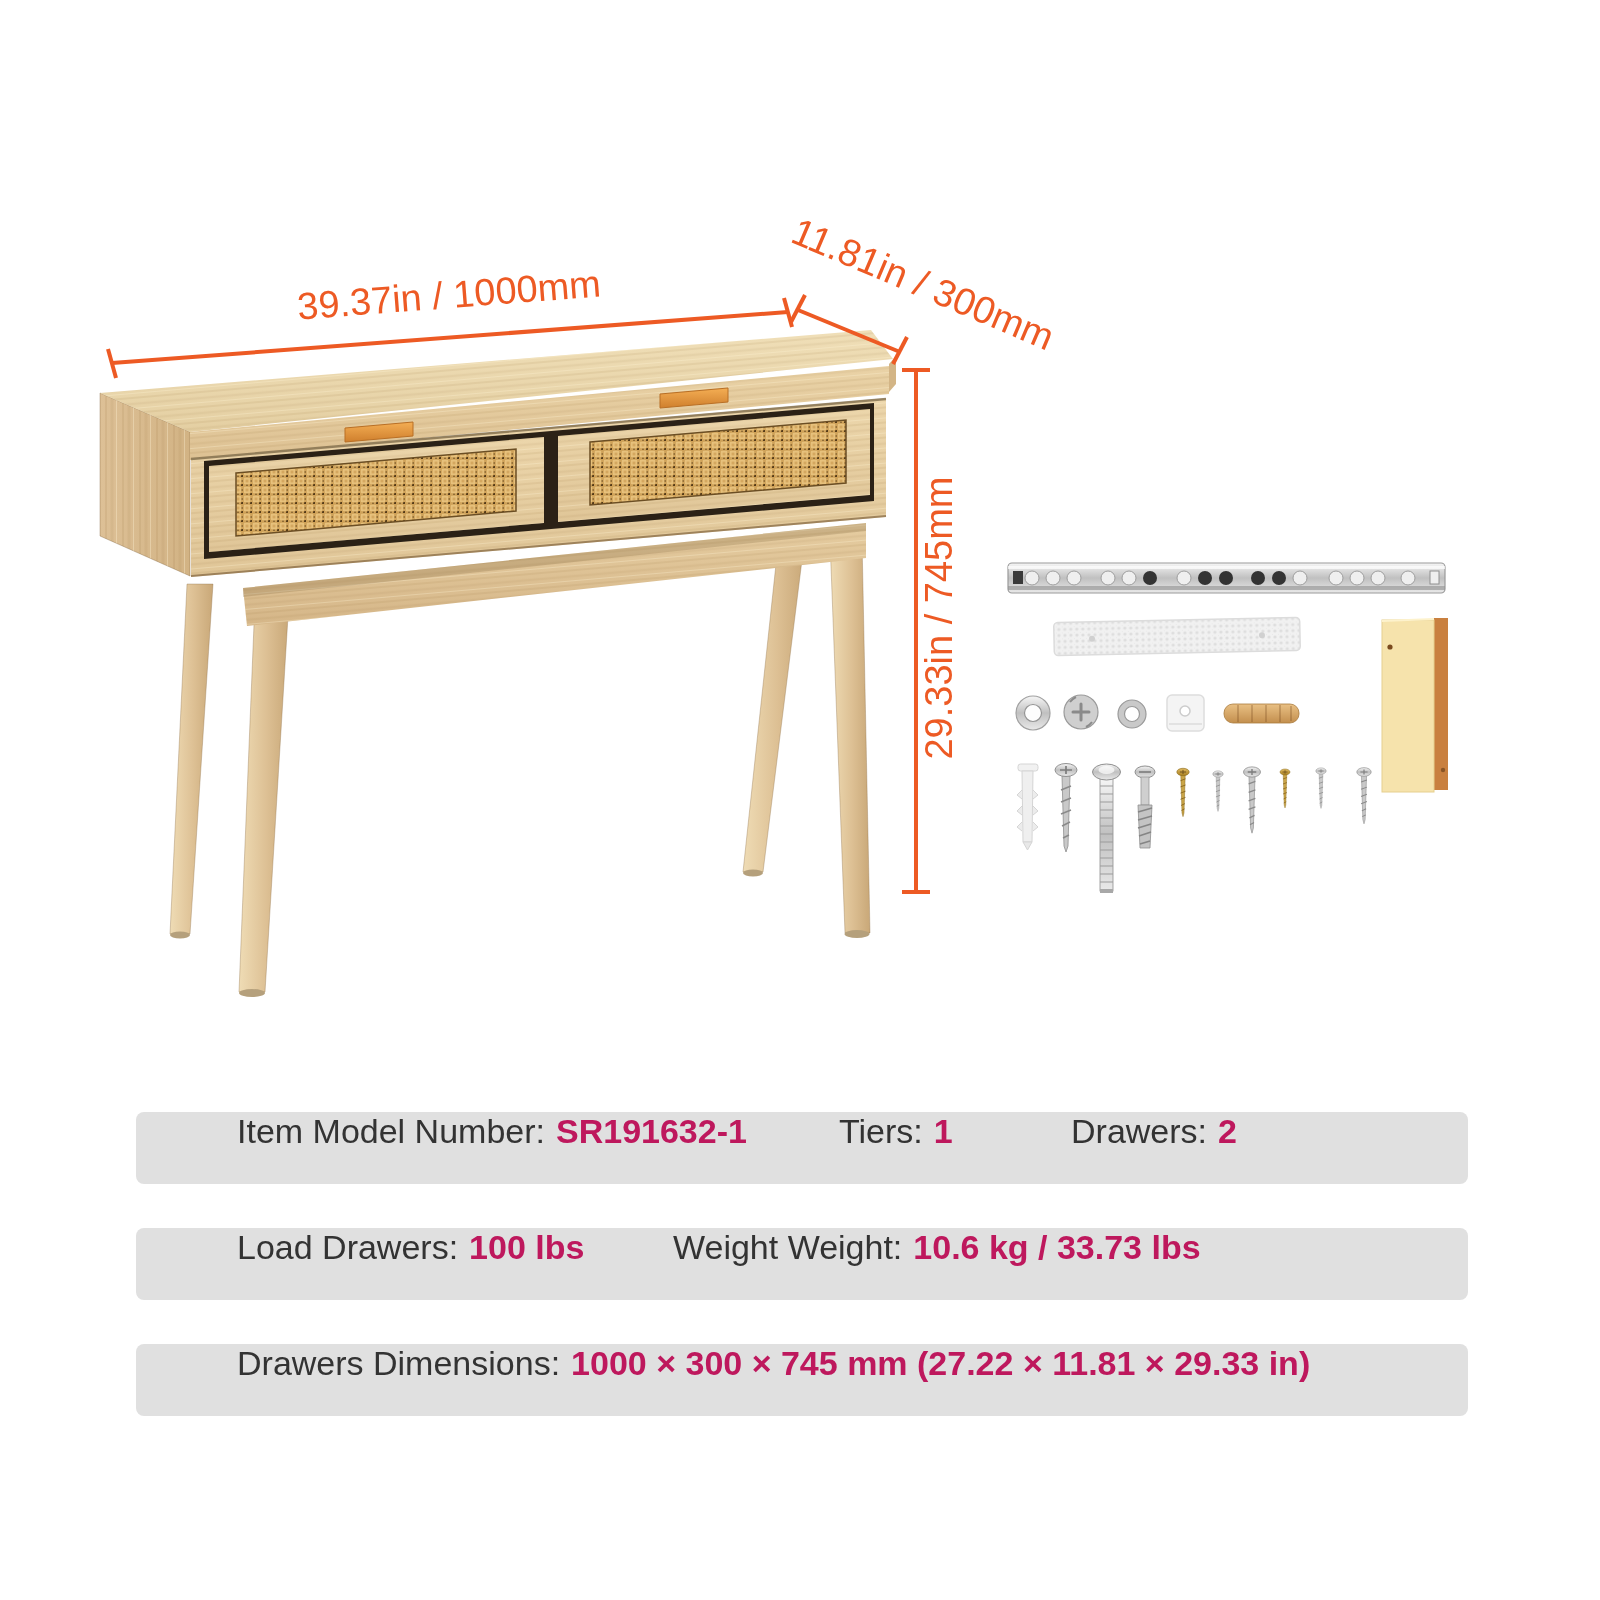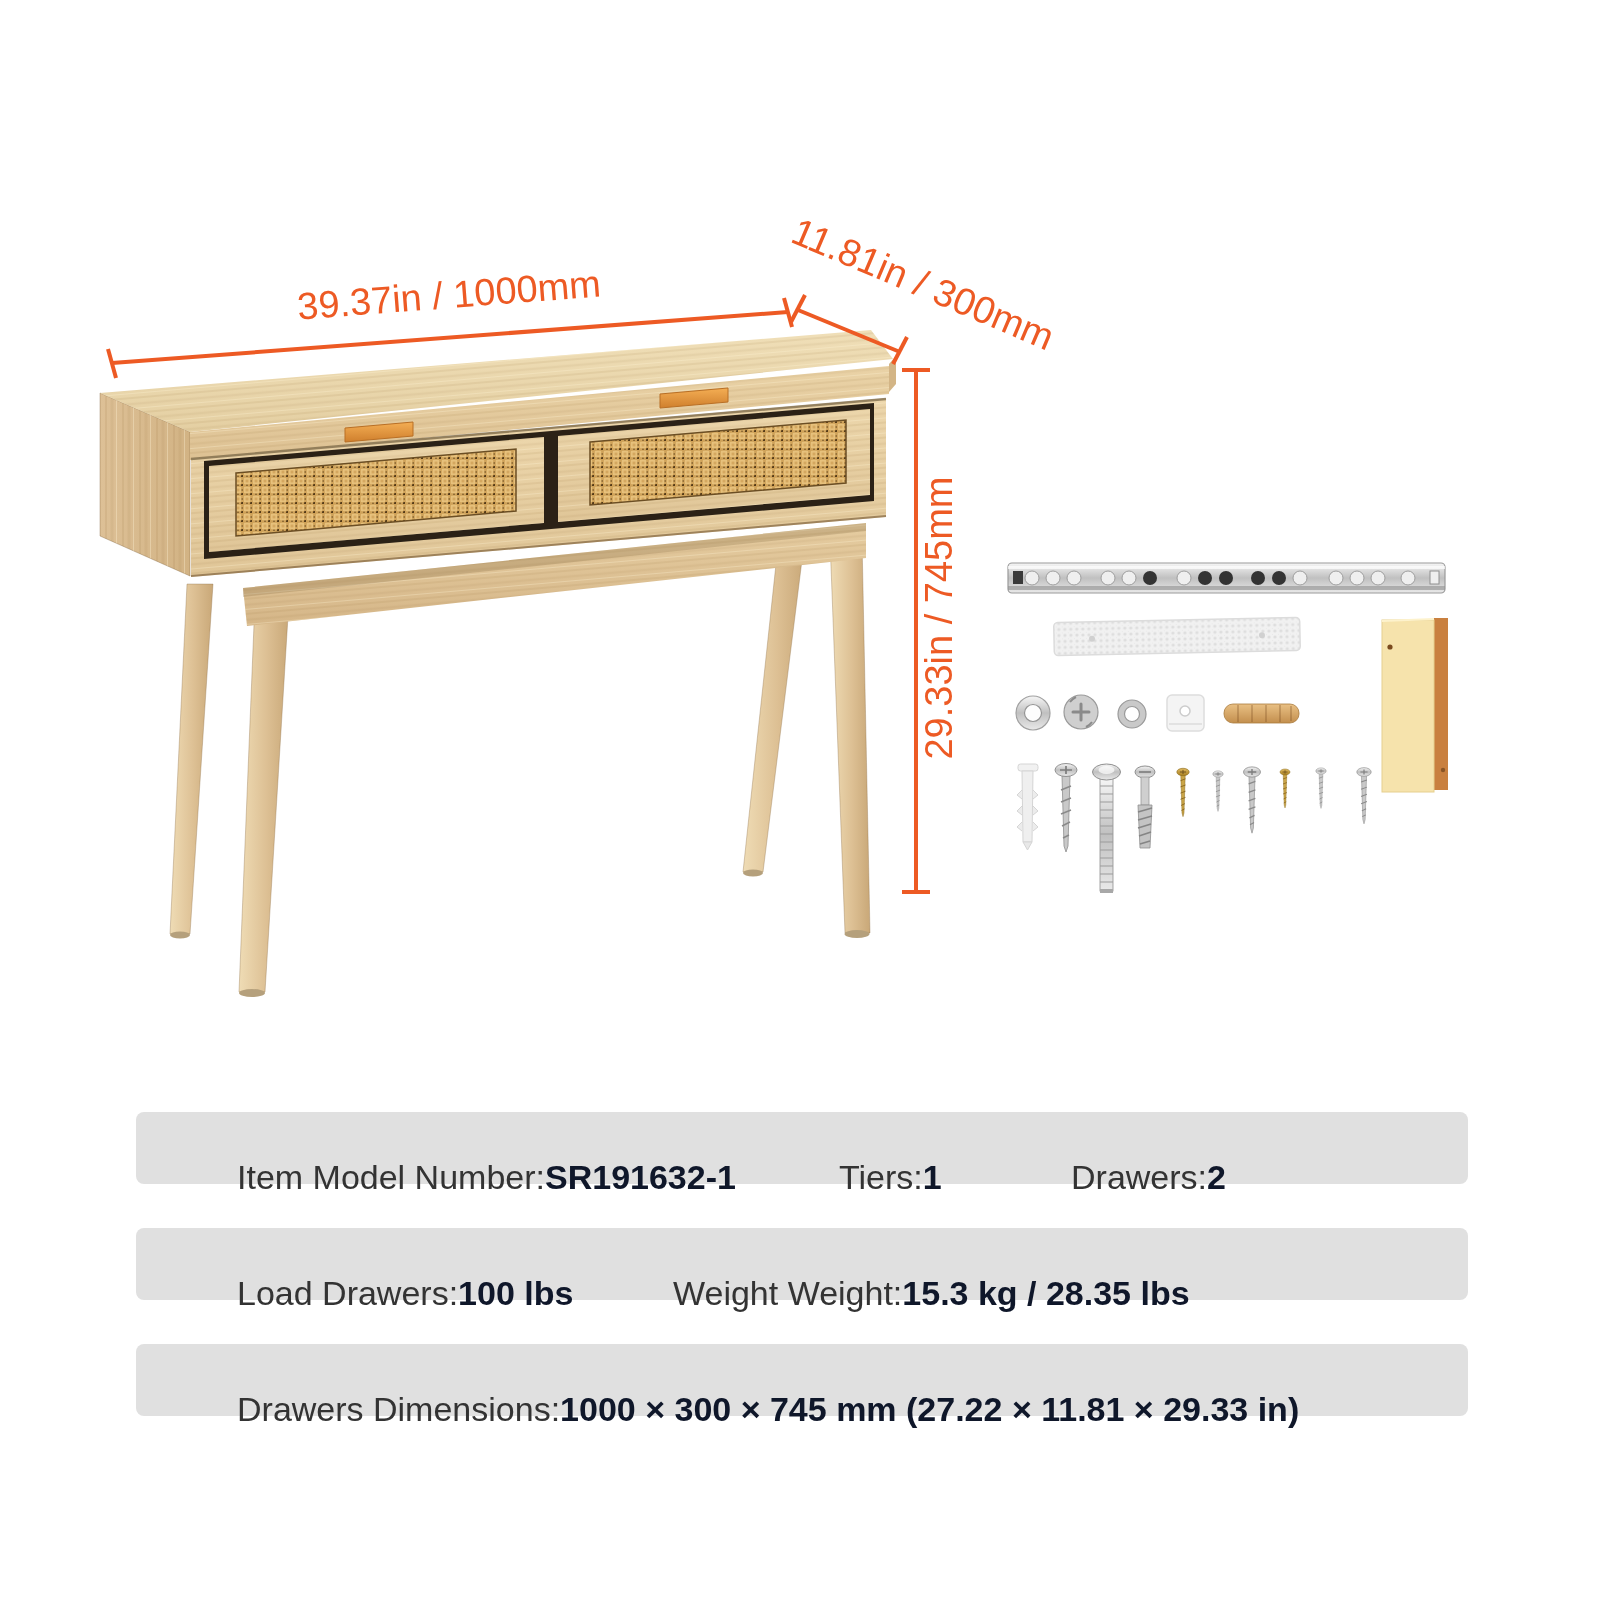--- a/index.html
+++ b/index.html
@@ -2,23 +2,23 @@
 <html><head>
 <meta charset="utf-8">
 <style>
   html,body{margin:0;padding:0;background:#ffffff;}
   .canvas{position:relative;width:1600px;height:1600px;background:#ffffff;
           font-family:"Liberation Sans",sans-serif;overflow:hidden;}
   svg.scene{position:absolute;left:0;top:0;width:1600px;height:1600px;}
   .dim-text{font-family:"Liberation Sans",sans-serif;font-size:38px;fill:#ED5A24;}
   .spec-bar{position:absolute;left:136px;width:1332px;height:72px;
             background:#E0E0E0;border-radius:8px;}
-  .pair{position:absolute;top:13px;height:100%;display:flex;align-items:flex-end;
-        font-size:34px;color:#333333;white-space:nowrap;}
-  .pair .v{font-weight:bold;color:#0f172a;}
+  .pair{position:absolute;top:0;height:100%;display:flex;align-items:flex-start;
+        gap:11px;font-size:34px;color:#333333;white-space:nowrap;}
+  .pair .v{font-weight:bold;color:#be185d;}
 </style>
 </head>
 <body>
 
 <div class="canvas">
 
 <svg class="scene" viewBox="0 0 1600 1600">
   <defs>
     <linearGradient id="gTop" x1="0" y1="0" x2="0" y2="1">
       <stop offset="0" stop-color="#f0dfb8"></stop>
@@ -313,21 +313,21 @@
   </div>
 </div>
 
 <div class="spec-bar" style="top:1228px">
   <div class="pair" style="left:101px">
     <span class="l">Load Drawers:</span>
     <span class="v">100 lbs</span>
   </div>
   <div class="pair" style="left:537px">
     <span class="l">Weight Weight:</span>
-    <span class="v">15.3 kg / 28.35 lbs</span>
+    <span class="v">10.6 kg / 33.73 lbs</span>
   </div>
 </div>
 
 <div class="spec-bar" style="top:1344px">
   <div class="pair" style="left:101px">
     <span class="l">Drawers Dimensions:</span>
     <span class="v">1000 × 300 × 745 mm (27.22 × 11.81 × 29.33 in)</span>
   </div>
 </div>
 

